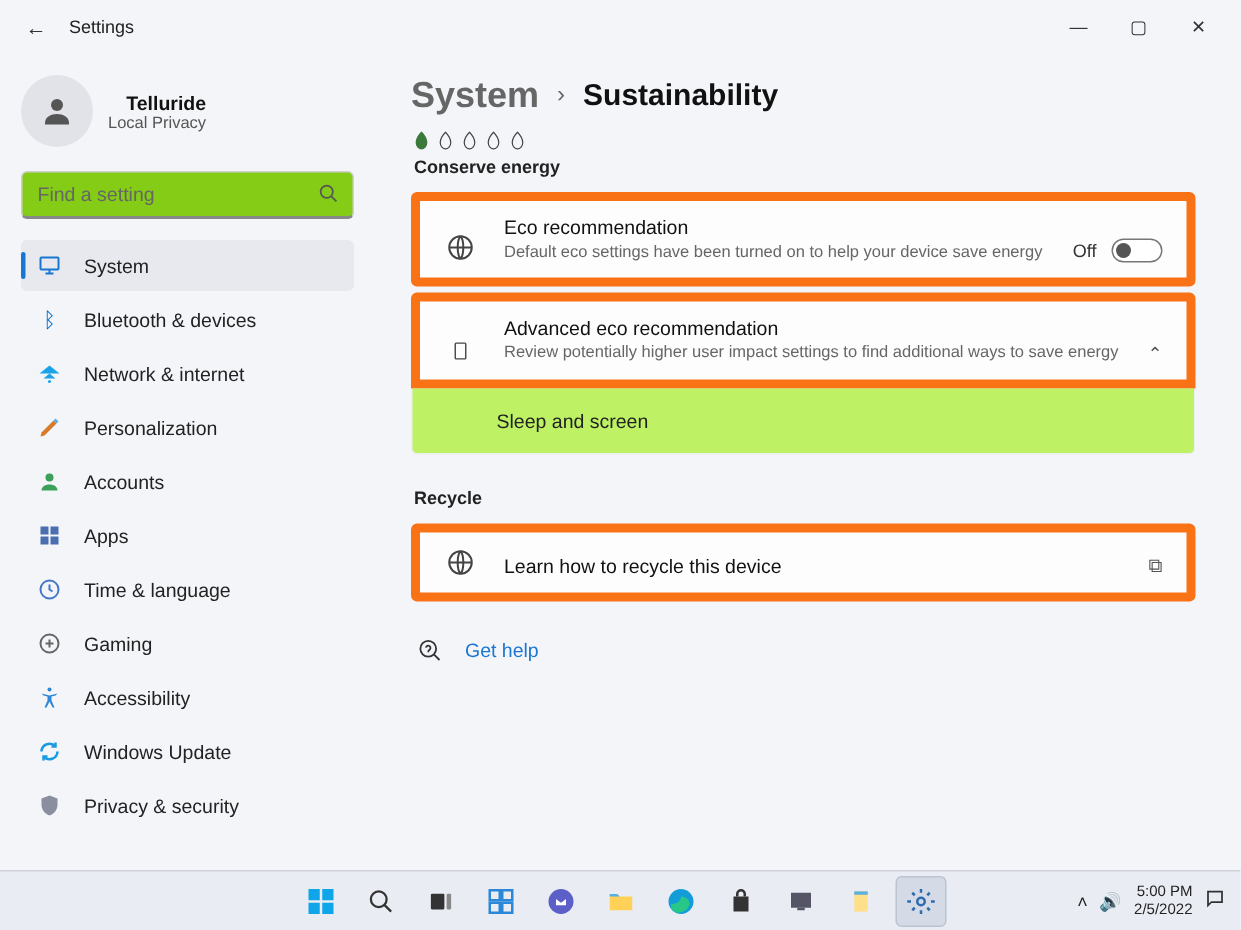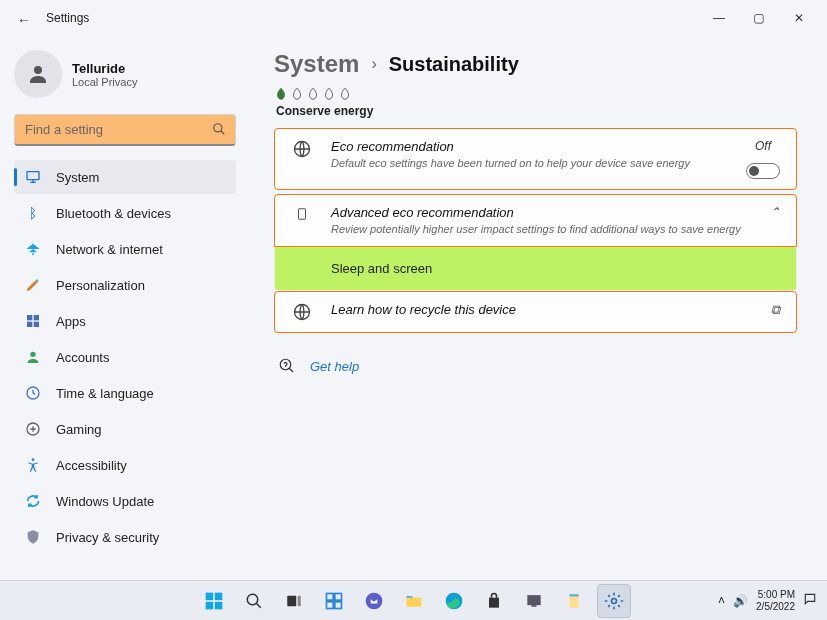--- a/index.html
+++ b/index.html
@@ -13,25 +13,25 @@
 .titlebar .wc { width: 40px; height: 28px; display: flex; align-items: center; justify-content: center; font-size: 12px; cursor: pointer; color: #333; }
 
 
 .app { display: flex; height: calc(100% - 36px - 40px); }
 
 
 .sidebar { width: 250px; padding: 8px 14px; display: flex; flex-direction: column; gap: 4px; }
 .user { display: flex; align-items: center; gap: 10px; padding: 6px 0 12px 0; }
 .avatar { width: 48px; height: 48px; border-radius: 50%; background: #e1e3e8; display: flex; align-items: center; justify-content: center; }
 .avatar svg { width: 24px; height: 24px; fill: #555; }
-.user .name { font-size: 13px; font-weight: 600; color: #111; }
+.user .name { font-size: 13px; font-weight: 600; color: #111; text-align: right; }
 .user .sub { font-size: 11px; color: #555; }
 
 .search-wrap { position: relative; margin-bottom: 10px; }
-.search { width: 100%; height: 32px; border: 1px solid #d0d0d0; border-bottom: 2px solid #888; border-radius: 4px; background: #fdba74; padding: 0 34px 0 10px; font-size: 13px; color: #555; outline: none; }
+.search { width: 100%; height: 32px; border: 1px solid #d0d0d0; border-bottom: 2px solid #888; border-radius: 4px; background: #84cc16; padding: 0 34px 0 10px; font-size: 13px; color: #555; outline: none; }
 .search::placeholder { color: #666; }
 .search-icon { position: absolute; right: 10px; top: 8px; color: #555; font-size: 13px; }
 
 .nav { display: flex; flex-direction: column; gap: 2px; }
 .nav-item { display: flex; align-items: center; gap: 14px; height: 34px; padding: 0 10px; border-radius: 4px; cursor: pointer; font-size: 13px; color: #222; position: relative; }
 .nav-item.active { background: #e7e9ee; }
 .nav-item.active::before { content: ""; position: absolute; left: 0; top: 8px; bottom: 8px; width: 3px; background: #1976d2; border-radius: 2px; }
 .nav-ico { width: 18px; height: 18px; display: flex; align-items: center; justify-content: center; font-size: 14px; }
 
 
@@ -42,38 +42,38 @@
 .bc-leaf { font-size: 20px; font-weight: 600; color: #111; }
 
 .leaves { display: flex; gap: 2px; margin: 6px 0 2px 0; }
 .leaf { width: 14px; height: 16px; }
 .leaf svg { width: 100%; height: 100%; fill: none; stroke: #444; stroke-width: 1.4; }
 .leaf.filled svg { fill: #3a7a3a; stroke: #3a7a3a; }
 
 .section-head { font-size: 12px; font-weight: 600; color: #222; margin: 0 0 10px 2px; }
 .section-head.mt { margin-top: 22px; }
 
-.card { background: #fdfdfe; border: 1px solid #f97316; border-radius: 4px; display: flex; align-items: flex-start; padding: 10px 16px; gap: 18px; cursor: pointer; font-style: italic; }
+.card { background: #fdfdfe; border: 6px solid #f97316; border-radius: 4px; display: flex; align-items: flex-end; padding: 10px 16px; gap: 18px; cursor: pointer; }
 .card + .card { margin-top: 4px; }
 .card-ico { width: 22px; display: flex; justify-content: center; color: #444; }
 .card-body { flex: 1; }
 .card-title { font-size: 13px; color: #111; }
 .card-sub { font-size: 11px; color: #666; margin-top: 2px; line-height: 1.3; }
-.card-action { display: flex; align-items: center; gap: 10px; font-size: 12px; color: #333; flex-direction: column; }
+.card-action { display: flex; align-items: center; gap: 10px; font-size: 12px; color: #333; }
 
 .toggle { width: 34px; height: 16px; border-radius: 8px; background: #fff; border: 1px solid #777; position: relative; cursor: pointer; }
 .toggle::after { content: ""; position: absolute; width: 10px; height: 10px; border-radius: 50%; background: #555; top: 2px; left: 2px; }
 
 .chev { font-size: 12px; color: #555; }
 .ext { font-size: 13px; color: #555; }
 
 .subrow { background: #bef264; border: 1px solid #eceef2; border-top: none; border-radius: 0 0 4px 4px; padding: 14px 16px 14px 56px; font-size: 13px; color: #222; cursor: pointer; }
 .card.attached { border-radius: 4px 4px 0 0; margin-top: 4px; }
 
-.help { display: flex; align-items: center; gap: 14px; margin-top: 24px; padding-left: 4px; font-style: italic; }
+.help { display: flex; align-items: center; gap: 14px; margin-top: 24px; padding-left: 4px; }
 .help .hi { width: 18px; height: 18px; position: relative; }
 .help a { font-size: 13px; color: #1976d2; text-decoration: none; }
 
 
 .taskbar { position: absolute; bottom: 0; left: 0; right: 0; height: 40px; background: #e9ecf2; border-top: 1px solid #d0d3d9; display: flex; align-items: center; }
 .task-center { display: flex; gap: 6px; position: absolute; left: 50%; transform: translateX(-50%); }
 .ti { width: 34px; height: 34px; border-radius: 4px; display: flex; align-items: center; justify-content: center; cursor: pointer; }
 .ti.active { background: #d5dbe6; border: 1px solid #bcc4d2; }
 .task-right { margin-left: auto; display: flex; align-items: center; gap: 8px; padding-right: 10px; font-size: 10px; color: #222; }
 .tray-ico { font-size: 12px; cursor: pointer; }
@@ -146,40 +146,40 @@
         <span class="nav-ico">
             <svg width="16" height="16" viewBox="0 0 24 24">
               <path fill="#d97a2b" d="M3 21l4-1 12-12-3-3L4 17z"></path>
               <path fill="#57b0e3" d="M16 5l3 3 2-2-3-3z"></path>
             </svg>
           </span>
         <span>Personalization</span>
       </div>
       <div class="nav-item">
         <span class="nav-ico">
+            <svg width="16" height="16" viewBox="0 0 24 24" fill="#3ba05a">
+              <circle cx="12" cy="8" r="4"></circle>
+              <path d="M4 21c0-4 4-6 8-6s8 2 8 6z"></path>
+            </svg>
+          </span>
+        <span>Accounts</span>
+      </div>
+      <div class="nav-item">
+        <span class="nav-ico">
             <svg width="16" height="16" viewBox="0 0 24 24" fill="#4a6fb0">
               <rect x="3" y="3" width="8" height="8"></rect>
               <rect x="13" y="3" width="8" height="8"></rect>
               <rect x="3" y="13" width="8" height="8"></rect>
               <rect x="13" y="13" width="8" height="8"></rect>
             </svg>
           </span>
         <span>Apps</span>
       </div>
       <div class="nav-item">
         <span class="nav-ico">
-            <svg width="16" height="16" viewBox="0 0 24 24" fill="#3ba05a">
-              <circle cx="12" cy="8" r="4"></circle>
-              <path d="M4 21c0-4 4-6 8-6s8 2 8 6z"></path>
-            </svg>
-          </span>
-        <span>Accounts</span>
-      </div>
-      <div class="nav-item">
-        <span class="nav-ico">
             <svg width="16" height="16" viewBox="0 0 24 24" fill="none" stroke="#4577c9" stroke-width="2">
               <circle cx="12" cy="12" r="9"></circle>
               <path d="M12 7v5l3 2" fill="none"></path>
             </svg>
           </span>
         <span>Time &amp; language</span>
       </div>
       <div class="nav-item">
         <span class="nav-ico">
             <svg width="16" height="16" viewBox="0 0 24 24" fill="none" stroke="#666" stroke-width="2">
@@ -270,20 +270,21 @@
       <div class="card-body">
         <div class="card-title">Advanced eco recommendation</div>
         <div class="card-sub">Review potentially higher user impact settings to find additional ways to save energy</div>
       </div>
       <div class="card-action">
           <span class="chev">⌃</span>
         </div>
     </div>
     <div class="subrow">Sleep and screen</div>
 
+    <div class="section-head mt">Recycle</div>
 
     <div class="card">
       <div class="card-ico">
           <svg width="20" height="20" viewBox="0 0 24 24" fill="none" stroke="#444" stroke-width="1.6">
             <circle cx="12" cy="12" r="9"></circle>
             <path d="M3 12h18M12 3c3 3 3 15 0 18M12 3c-3 3-3 15 0 18"></path>
           </svg>
         </div>
       <div class="card-body">
         <div class="card-title">Learn how to recycle this device</div>

